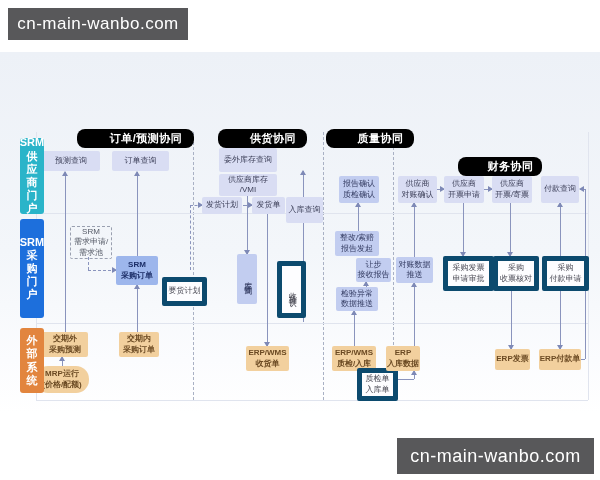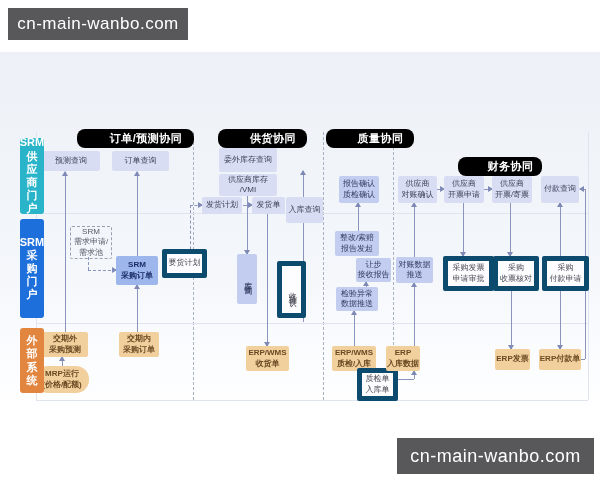--- a/index.html
+++ b/index.html
@@ -138,21 +138,21 @@
       <div class="bx lavender" style="left: 444px; top: 176px; width: 40px; height: 27px;">供应商
 开票申请</div>
       <div class="bx lavender" style="left: 492px; top: 176px; width: 40px; height: 27px;">供应商
 开票/寄票</div>
       <div class="bx lavender" style="left: 541px; top: 176px; width: 38px; height: 27px;">付款查询</div>
       <div class="bx dashedbox" style="left: 70px; top: 226px; width: 40px; height: 31px;">SRM
 需求申请/
 需求池</div>
       <div class="bx blue" style="left: 116px; top: 256px; width: 42px; height: 29px;">SRM
 采购订单</div>
-      <div class="bx white" style="left: 162px; top: 249px; width: 35px; height: 19px;">要货计划</div>
+      <div class="bx white" style="left: 162px; top: 277px; width: 35px; height: 19px;">要货计划</div>
       <div class="bx lightblue vert" style="left: 237px; top: 254px; width: 20px; height: 50px;">库存查询</div>
       <div class="bx white vert" style="left: 277px; top: 261px; width: 19px; height: 47px;">收货确认</div>
       <div class="bx lightblue" style="left: 335px; top: 231px; width: 44px; height: 25px; text-align: center;">整改/索赔
 报告发起</div>
       <div class="bx lightblue" style="left: 356px; top: 258px; width: 35px; height: 24px;">让步
 接收报告</div>
       <div class="bx lightblue" style="left: 336px; top: 287px; width: 42px; height: 24px;">检验异常
 数据推送</div>
       <div class="bx lightblue" style="left: 396px; top: 257px; width: 37px; height: 26px;">对账数据
 推送</div>

